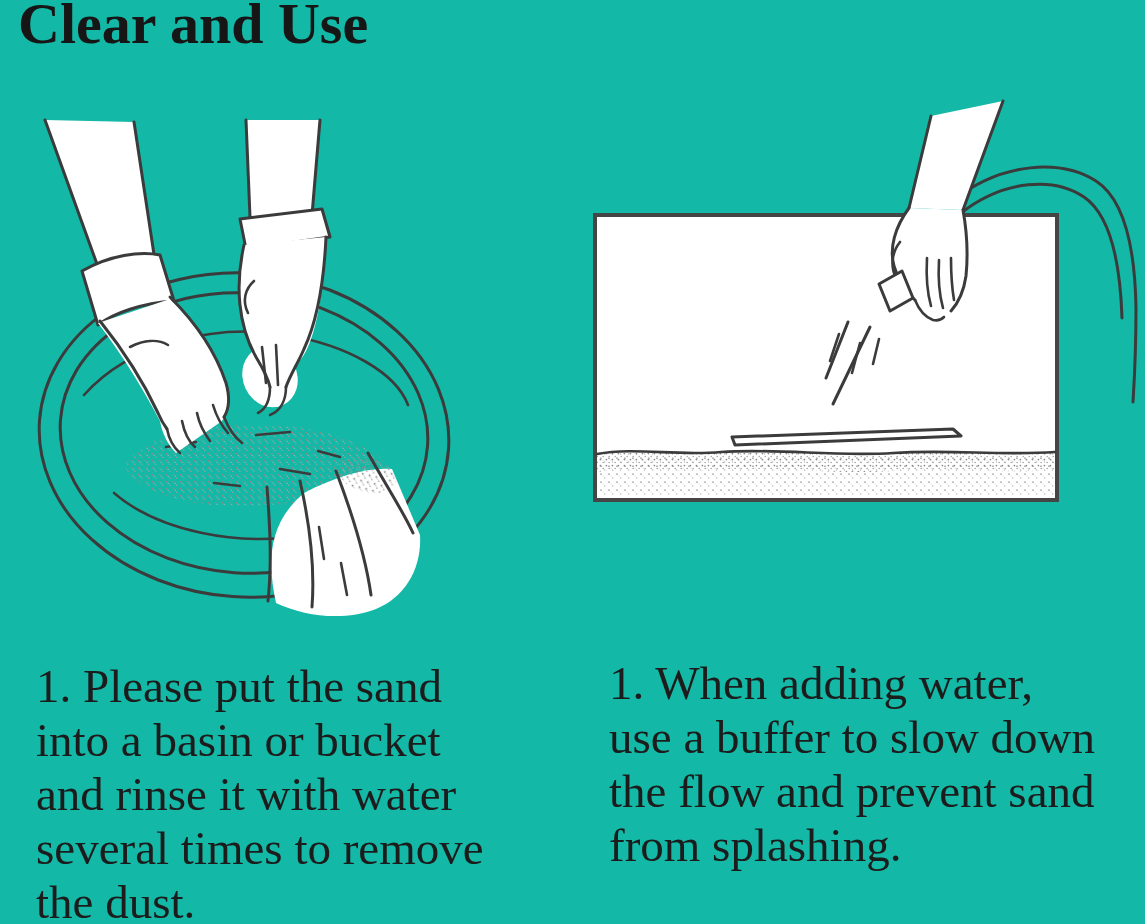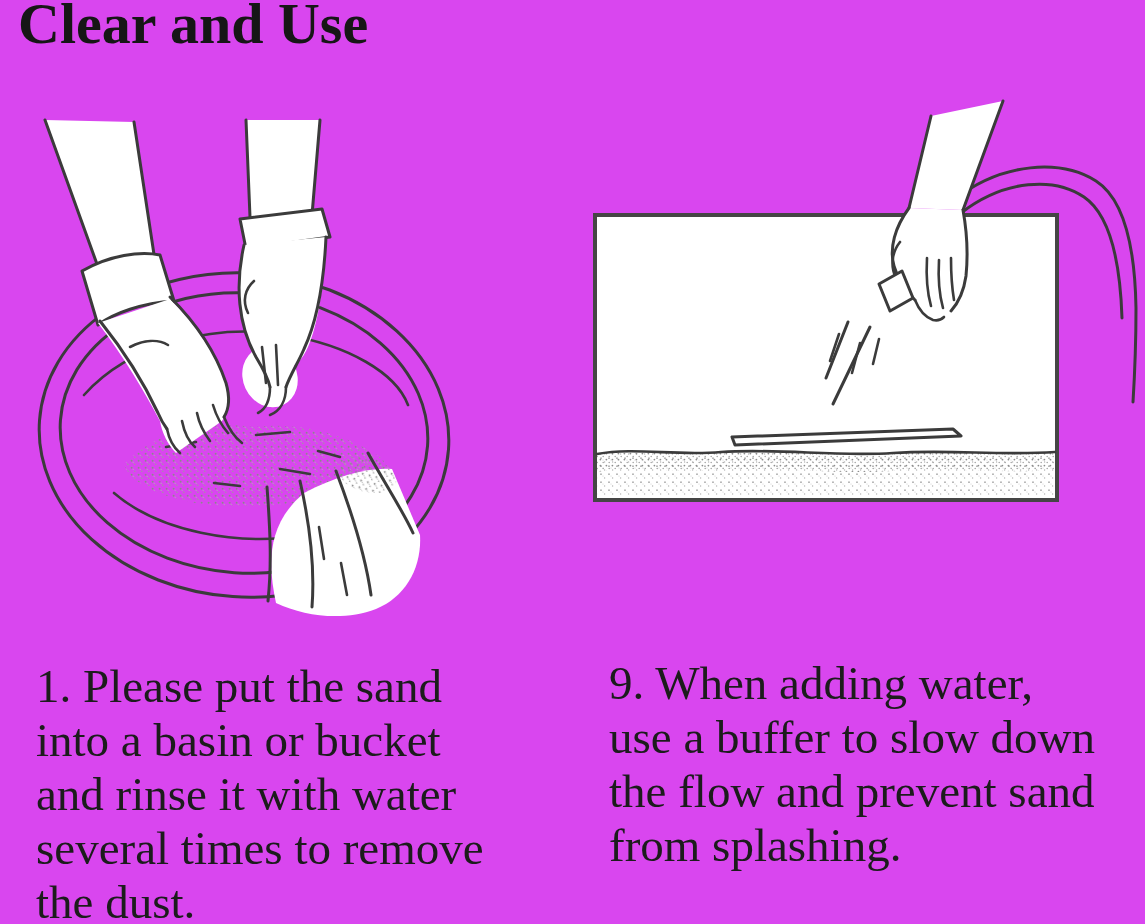--- a/index.html
+++ b/index.html
@@ -1,19 +1,19 @@
 <!DOCTYPE html>
 <html><head>
 <meta charset="utf-8">
 <style>
   html,body{margin:0;padding:0;background:#ffffff;}
   .page{
     position:relative;
     width:1145px;height:924px;
-    background:#d946ef;
+    background:#14b8a6;
     overflow:hidden;
     font-family:"Liberation Serif", serif;
     color:#1c1c1c;
   }
   .title{
     position:absolute;
     left:18px;top:-10px;
     margin:0;
     font-size:58px;
     font-weight:bold;
@@ -175,18 +175,18 @@
         <path class="ln-thin" d="M 264,254 L 255,281"></path>
       </g>
     </svg>
   </figure>
 
   <p class="caption caption-left">1. Please put the sand
 into a basin or bucket
 and rinse it with water
 several times to remove
 the dust.</p>
-  <p class="caption caption-right">9. When adding water,
+  <p class="caption caption-right">1. When adding water,
 use a buffer to slow down
 the flow and prevent sand
 from splashing.</p>
 
 </div>
 
 </body></html>

